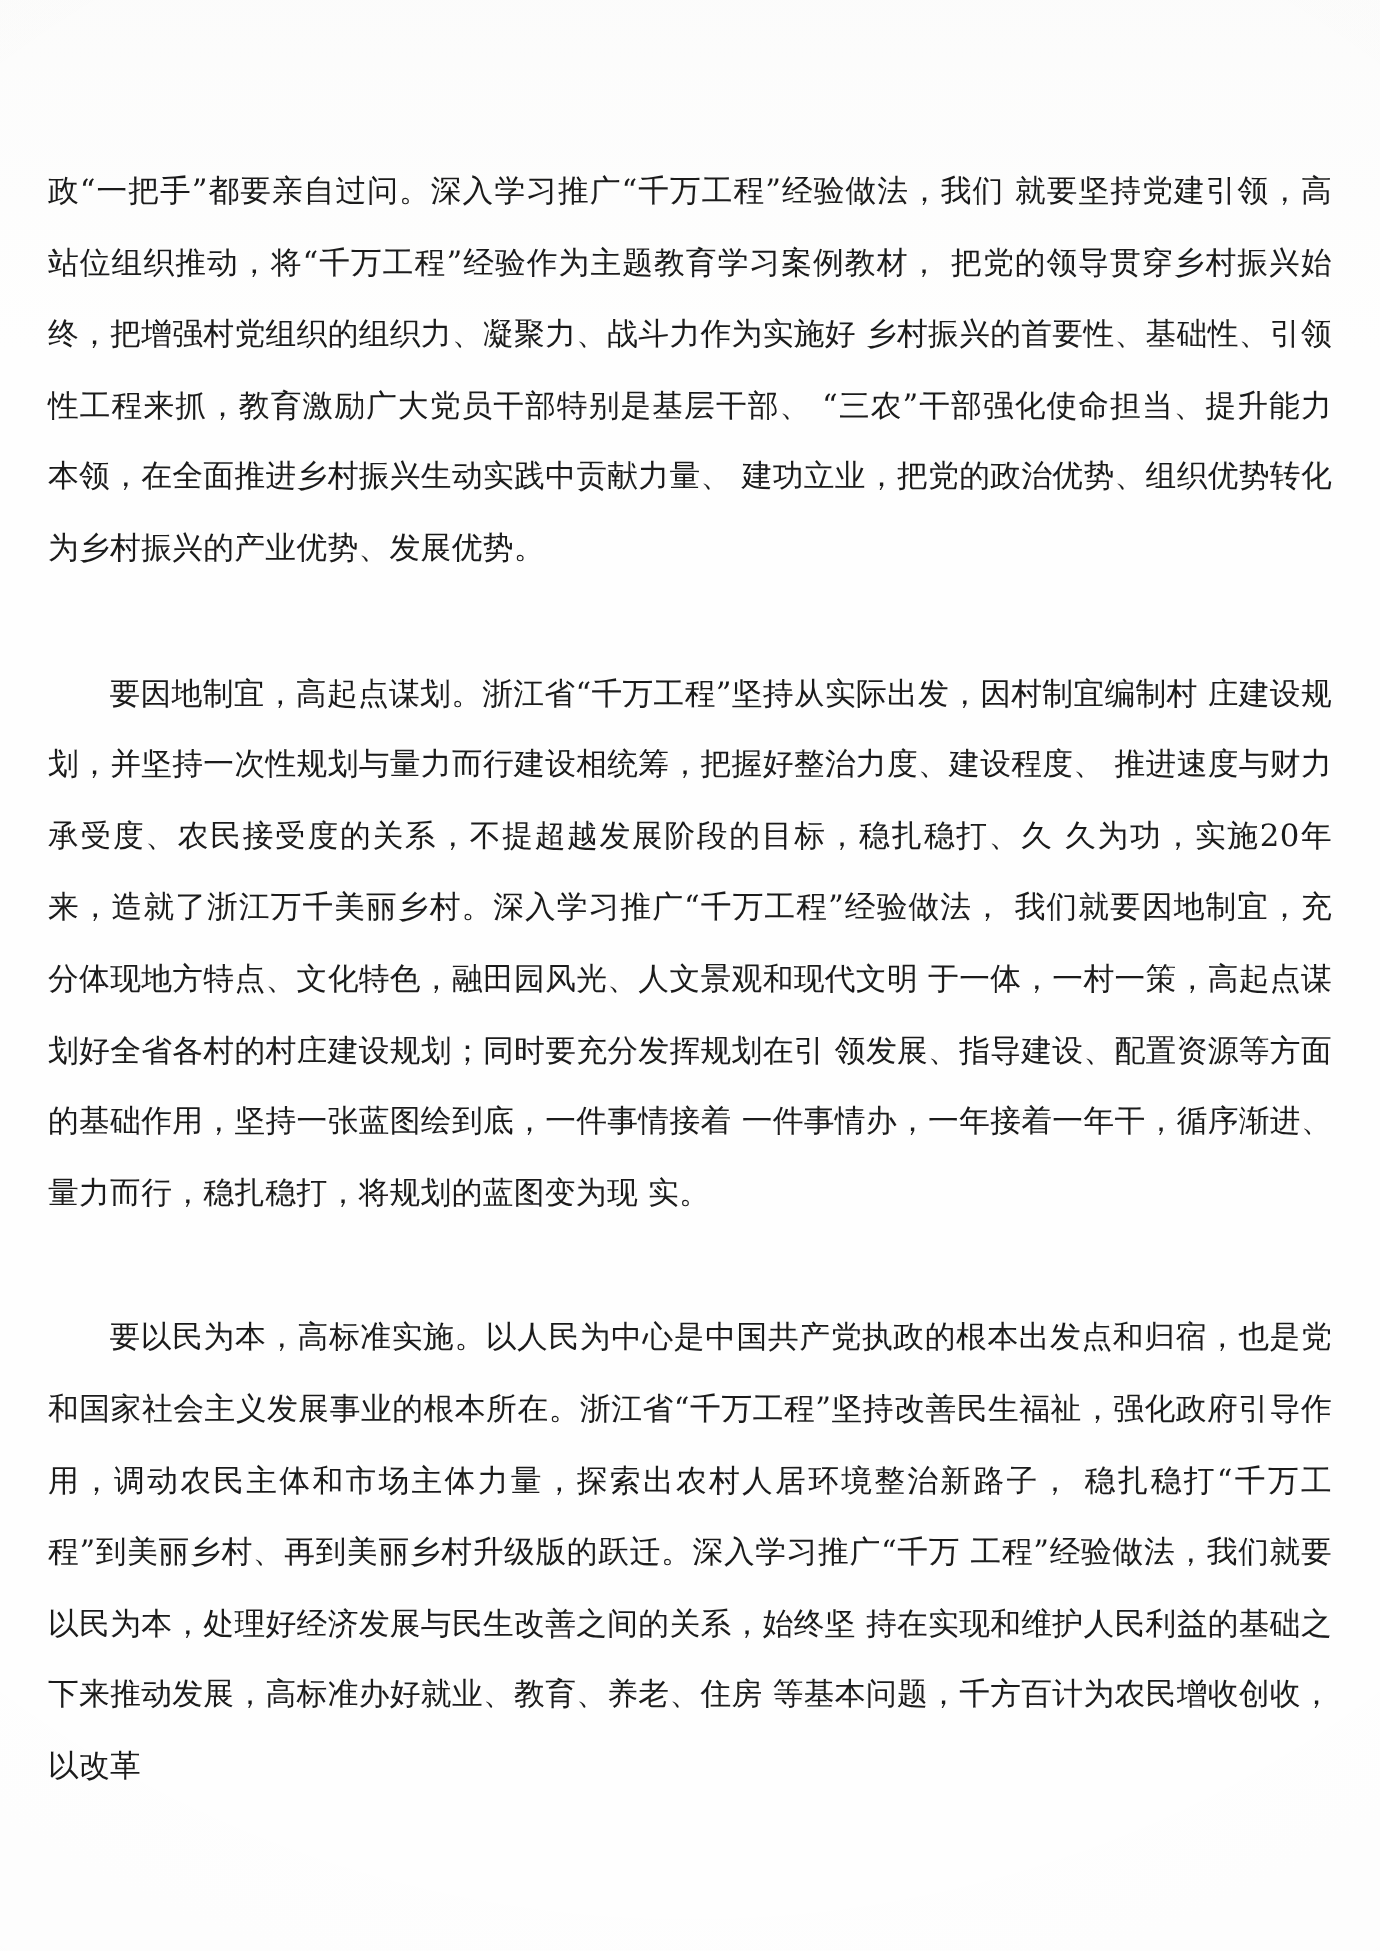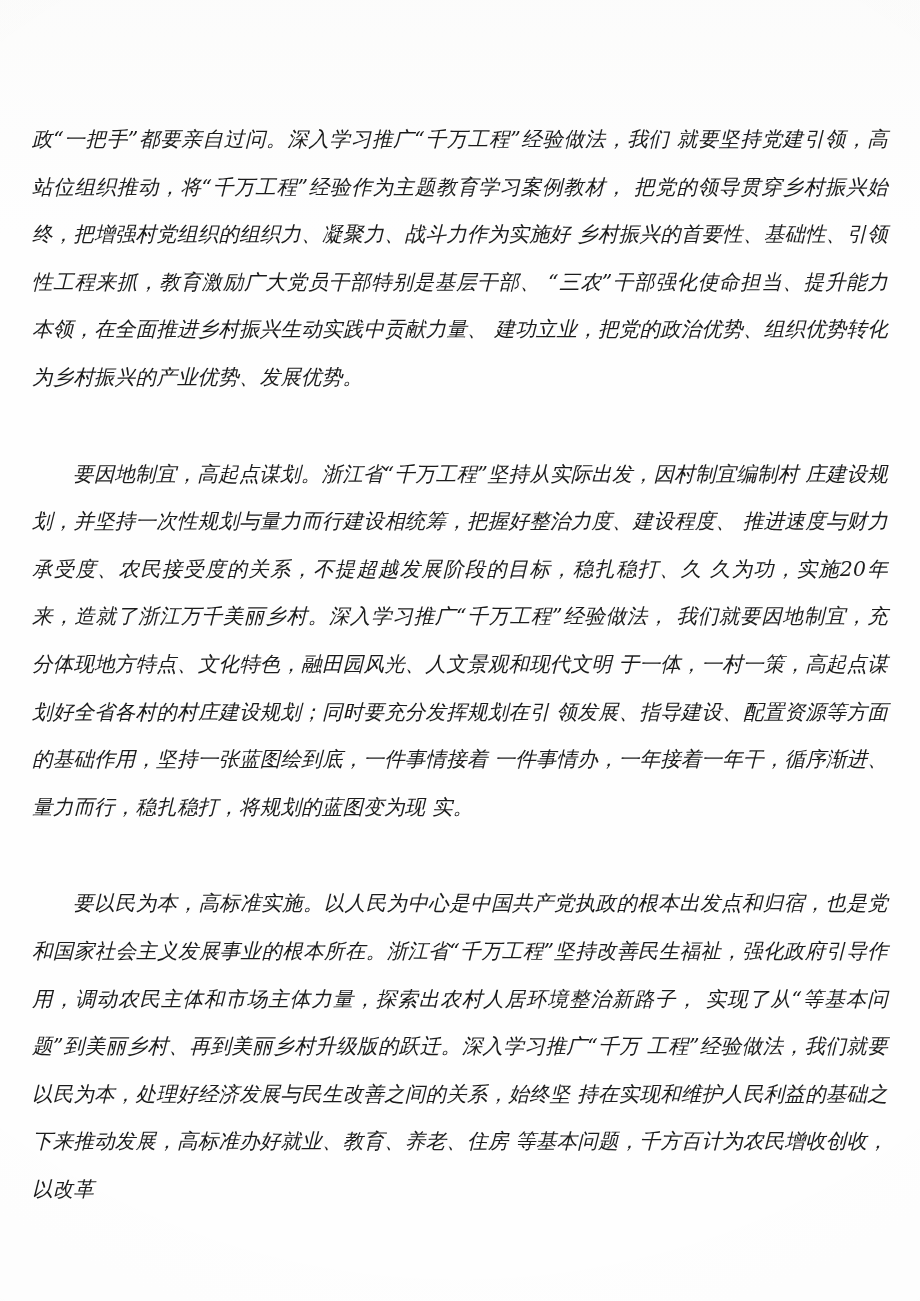--- a/index.html
+++ b/index.html
@@ -27,23 +27,22 @@
     inset: 0;
     pointer-events: none;
     background:
       radial-gradient(ellipse 120% 80% at 50% 45%, rgba(255,255,255,0) 60%, rgba(0,0,0,0.012) 100%),
       linear-gradient(180deg, rgba(250,250,249,0.6) 0%, rgba(255,255,255,0) 18%);
   }
 
   .content {
     position: absolute;
     left: 32px;
-    top: 116px;
+    top: 104px;
     width: 856px;
-    font-style: italic;
   }
 
   .para {
     margin: 0 0 49px 0;
     font-size: 20.5px;
     line-height: 47.6px;
     color: #1b1b1b;
     text-align: justify;
     text-justify: inter-ideograph;
     letter-spacing: 0.2px;
@@ -64,17 +63,17 @@
 <div class="page">
 
   <div class="paper-grain"></div>
 
   <div class="content">
 
     <p class="para">政“一把手”都要亲自过问。深入学习推广“千万工程”经验做法，我们  就要坚持党建引领，高站位组织推动，将“千万工程”经验作为主题教育学习案例教材，  把党的领导贯穿乡村振兴始终，把增强村党组织的组织力、凝聚力、战斗力作为实施好  乡村振兴的首要性、基础性、引领性工程来抓，教育激励广大党员干部特别是基层干部、  “三农”干部强化使命担当、提升能力本领，在全面推进乡村振兴生动实践中贡献力量、  建功立业，把党的政治优势、组织优势转化为乡村振兴的产业优势、发展优势。</p>
 
     <p class="para indent">要因地制宜，高起点谋划。浙江省“千万工程”坚持从实际出发，因村制宜编制村  庄建设规划，并坚持一次性规划与量力而行建设相统筹，把握好整治力度、建设程度、  推进速度与财力承受度、农民接受度的关系，不提超越发展阶段的目标，稳扎稳打、久  久为功，实施20年来，造就了浙江万千美丽乡村。深入学习推广“千万工程”经验做法，  我们就要因地制宜，充分体现地方特点、文化特色，融田园风光、人文景观和现代文明  于一体，一村一策，高起点谋划好全省各村的村庄建设规划；同时要充分发挥规划在引  领发展、指导建设、配置资源等方面的基础作用，坚持一张蓝图绘到底，一件事情接着  一件事情办，一年接着一年干，循序渐进、量力而行，稳扎稳打，将规划的蓝图变为现  实。</p>
 
-    <p class="para indent">要以民为本，高标准实施。以人民为中心是中国共产党执政的根本出发点和归宿，也是党和国家社会主义发展事业的根本所在。浙江省“千万工程”坚持改善民生福祉，强化政府引导作用，调动农民主体和市场主体力量，探索出农村人居环境整治新路子，  实现了从“等基本问题”到美丽乡村、再到美丽乡村升级版的跃迁。深入学习推广“千万  工程”经验做法，我们就要以民为本，处理好经济发展与民生改善之间的关系，始终坚  持在实现和维护人民利益的基础之下来推动发展，高标准办好就业、教育、养老、住房  等基本问题，千方百计为农民增收创收，以改革</p>
+    <p class="para indent">要以民为本，高标准实施。以人民为中心是中国共产党执政的根本出发点和归宿，也是党和国家社会主义发展事业的根本所在。浙江省“千万工程”坚持改善民生福祉，强化政府引导作用，调动农民主体和市场主体力量，探索出农村人居环境整治新路子，  稳扎稳打“千万工程”到美丽乡村、再到美丽乡村升级版的跃迁。深入学习推广“千万  工程”经验做法，我们就要以民为本，处理好经济发展与民生改善之间的关系，始终坚  持在实现和维护人民利益的基础之下来推动发展，高标准办好就业、教育、养老、住房  等基本问题，千方百计为农民增收创收，以改革</p>
 
   </div>
 
 </div>
 
 </body></html>

